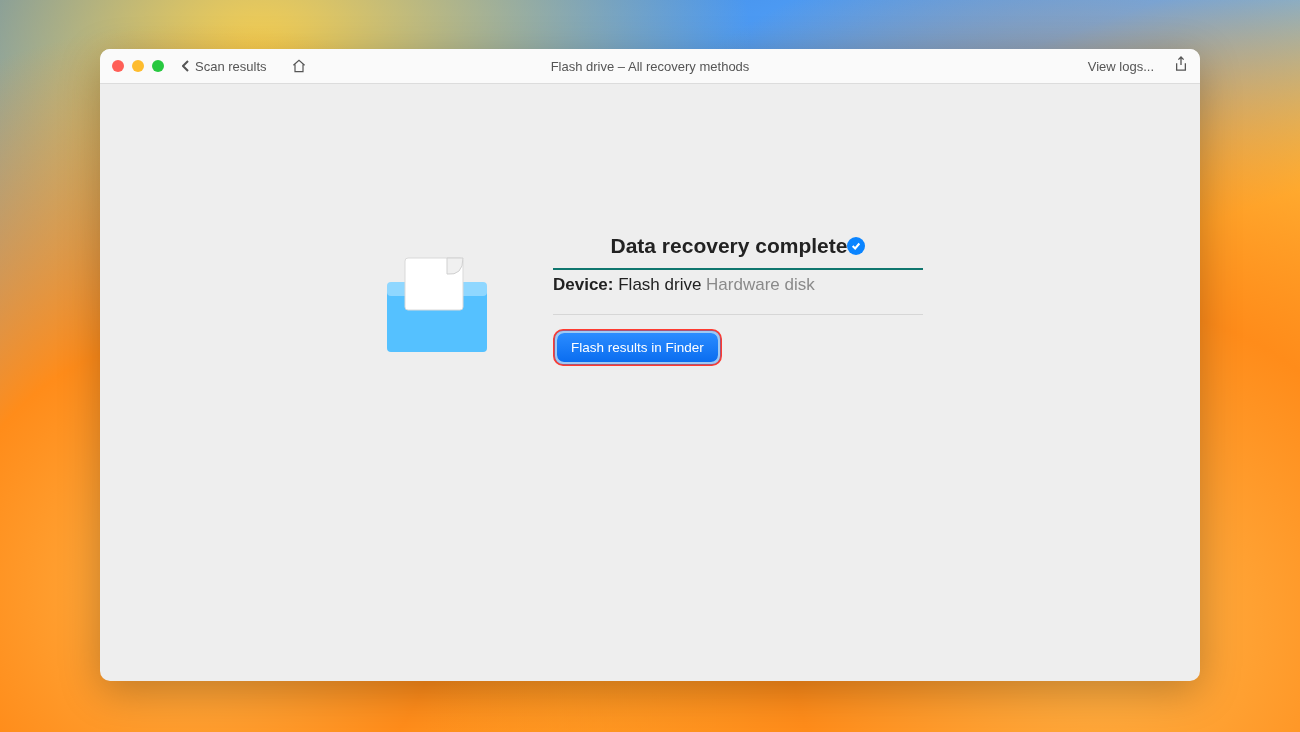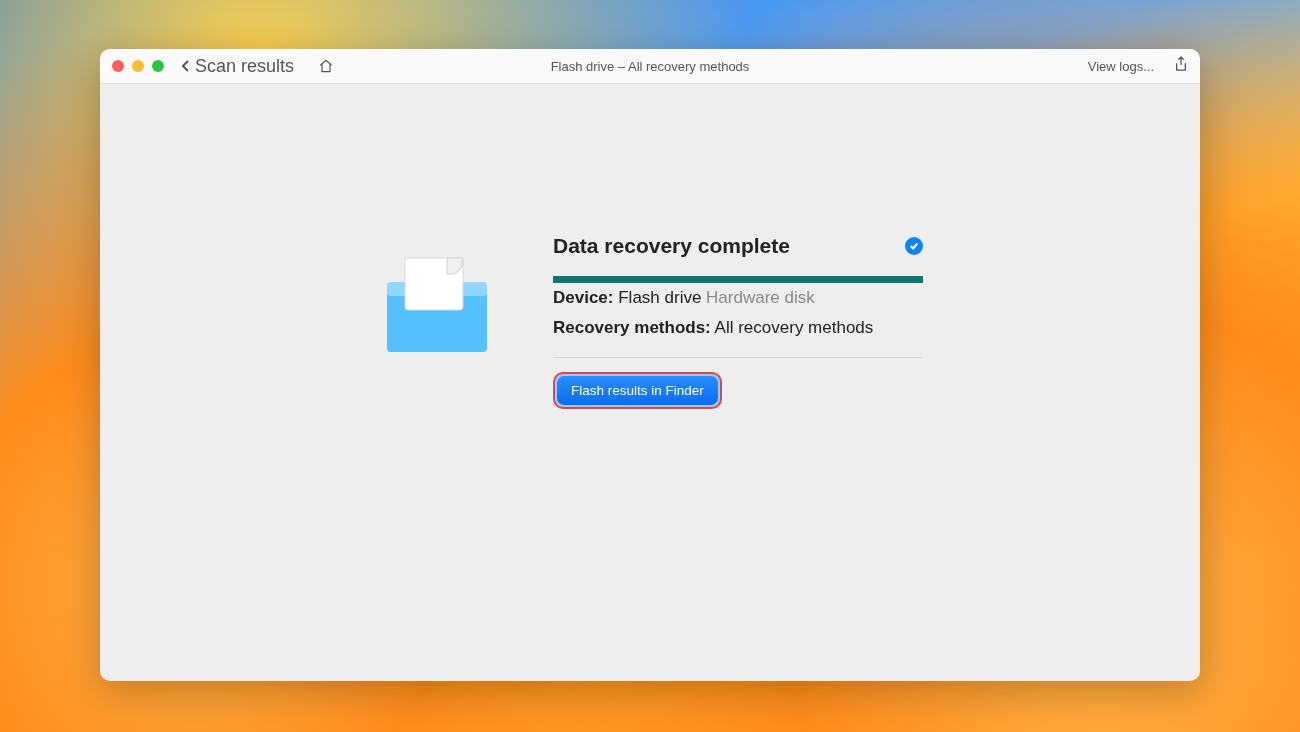--- a/index.html
+++ b/index.html
@@ -15,33 +15,33 @@
     background:#eeeeee;border-radius:10px;box-shadow:0 10px 40px rgba(0,0,0,.25);
     overflow:hidden;display:flex;flex-direction:column;
   }
   .titlebar{
     height:34px;background:#fafafa;border-bottom:1px solid #dcdcdc;
     display:flex;align-items:center;padding:0 12px;position:relative;flex:0 0 34px;
   }
   .traffic{display:flex;gap:8px;margin-right:12px}
   .tl{width:12px;height:12px;border-radius:50%}
   .red{background:#ff5f57}.yellow{background:#febc2e}.green{background:#28c840}
-  .back{display:flex;align-items:center;color:#555;font-size:18px;cursor:default;padding:2px 6px;border-radius:4px}
+  .back{display:flex;align-items:center;color:#555;font-size:13px;cursor:default;padding:2px 6px;border-radius:4px}
   .back svg{width:8px;height:12px;margin-right:5px;stroke:#555;fill:none;stroke-width:2}
   .home-ic{margin-left:14px;display:flex;align-items:center;padding:2px 4px}
   .home-ic svg{width:16px;height:16px;stroke:#555;fill:none;stroke-width:1.5}
   .wtitle{position:absolute;left:0;right:0;text-align:center;font-size:13px;color:#555;pointer-events:none}
   .tb-right{margin-left:auto;display:flex;align-items:center;gap:14px}
   .viewlogs{font-size:13px;color:#555;padding:2px 6px}
   .share-ic svg{width:14px;height:16px;stroke:#555;fill:none;stroke-width:1.5}
   .content{flex:1;display:flex;align-items:flex-start;justify-content:center;padding-top:150px}
   .panel{display:flex;gap:56px;align-items:flex-start}
   .folder-ic{width:120px;margin-top:6px}
   .info{width:370px}
-  .row1{display:flex;align-items:center;justify-content:space-between;border-bottom:7px solid #0f766e;padding-bottom:18px}
+  .row1{display:flex;align-items:center;justify-content:center;border-bottom:2px solid #0f766e;padding-bottom:10px}
   .h1{font-size:21px;font-weight:700;color:#222}
   .check{width:18px;height:18px;border-radius:50%;background:#0a84ff;display:flex;align-items:center;justify-content:center}
   .check svg{width:10px;height:10px;stroke:#fff;fill:none;stroke-width:2.5}
   .stats{font-size:20px;color:#222;margin:14px 0 12px 0}
   .meta{font-size:17px;color:#222;line-height:1.75}
   .meta b{font-weight:600}
   .muted{color:#8a8a8a}
   .hr2{border:none;border-top:1px solid #d6d6d6;margin:14px 0 14px 0}
   .btn-wrap{display:inline-block;border:2px solid #ff3b30;border-radius:10px;padding:2px}
   .btn{
@@ -103,24 +103,20 @@
                 <path d="M2 6 L5 9 L10 3"></path>
               </svg>
           </div>
         </div>
         <div class="meta">
           <div>
             <b>Device:</b>
             <span>Flash drive</span>
             <span class="muted">Hardware disk</span>
           </div>
-          <div>
-            <b>Recovery methods:</b>
-            <span>All recovery methods</span>
-          </div>
         </div>
         <hr class="hr2">
         <span class="btn-wrap">
           <button class="btn">Flash results in Finder</button>
         </span>
       </div>
     </div>
   </div>
 </div>
 

